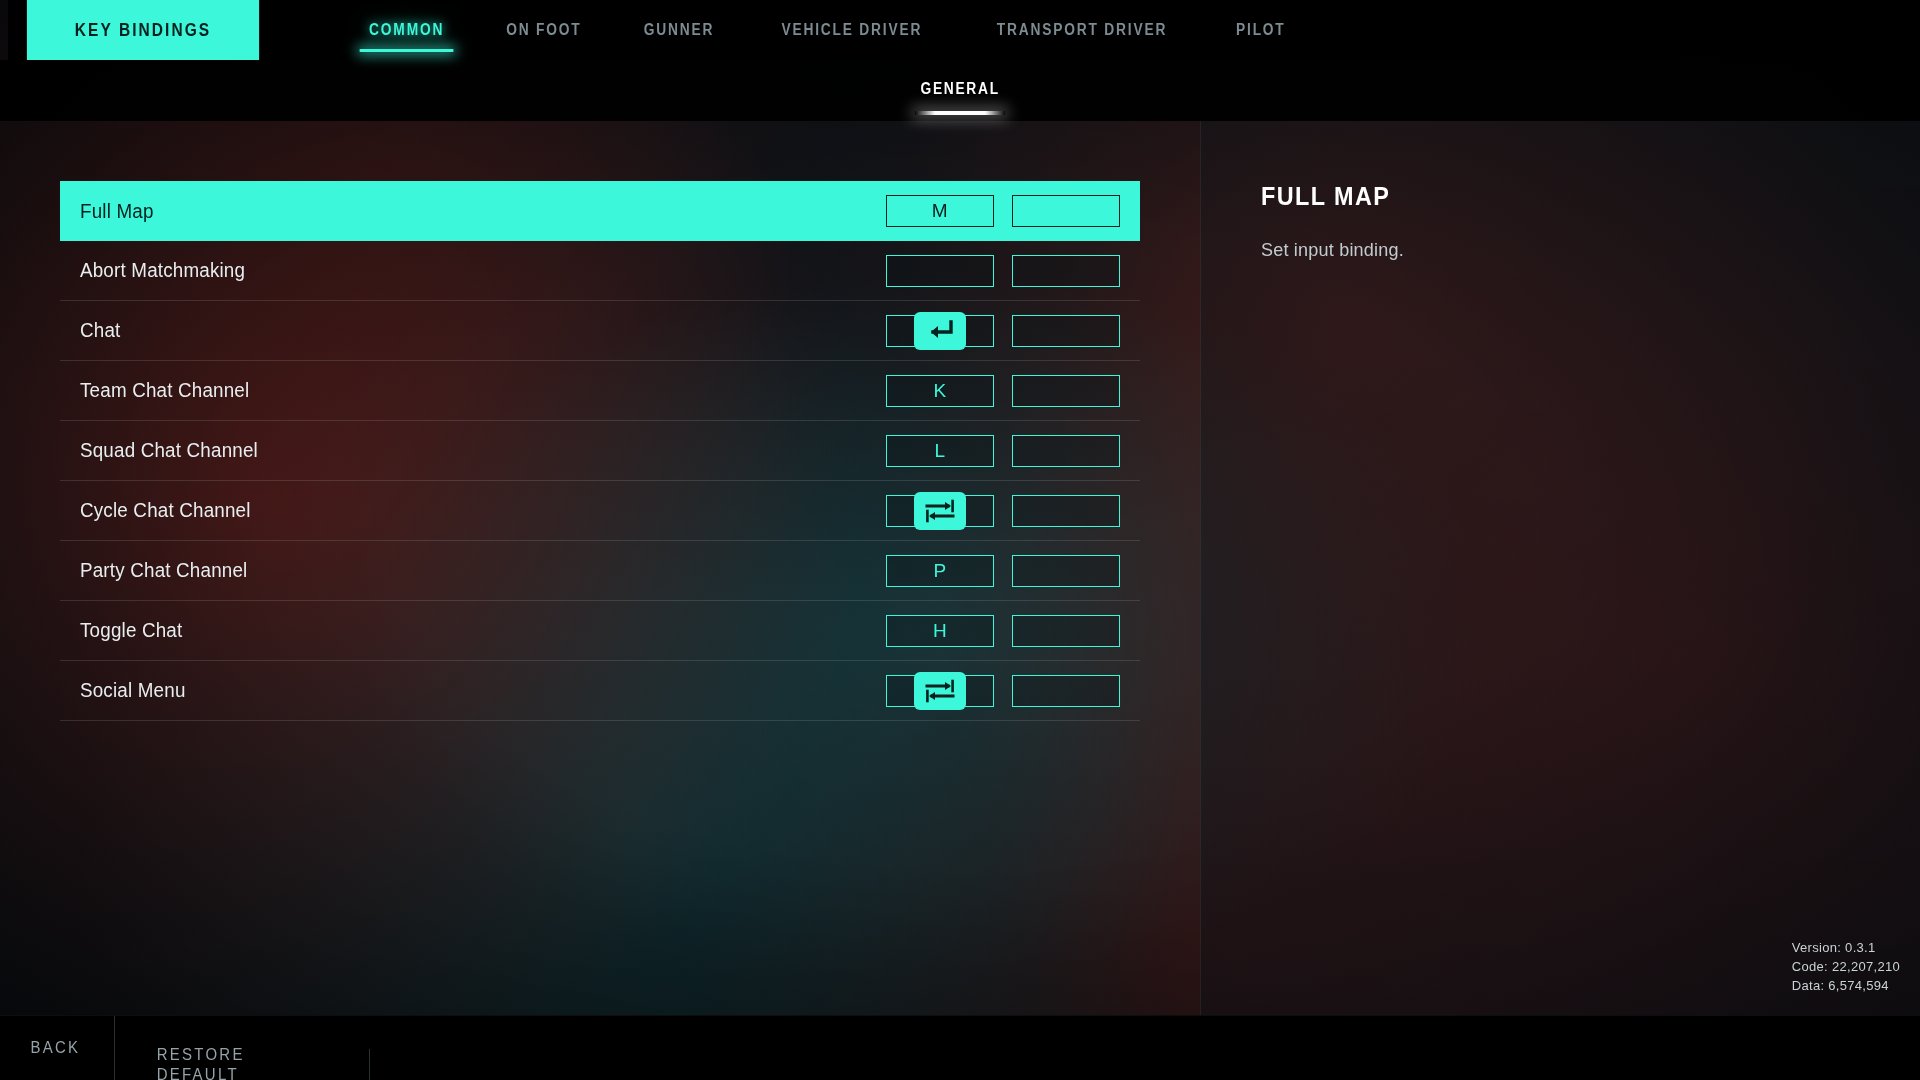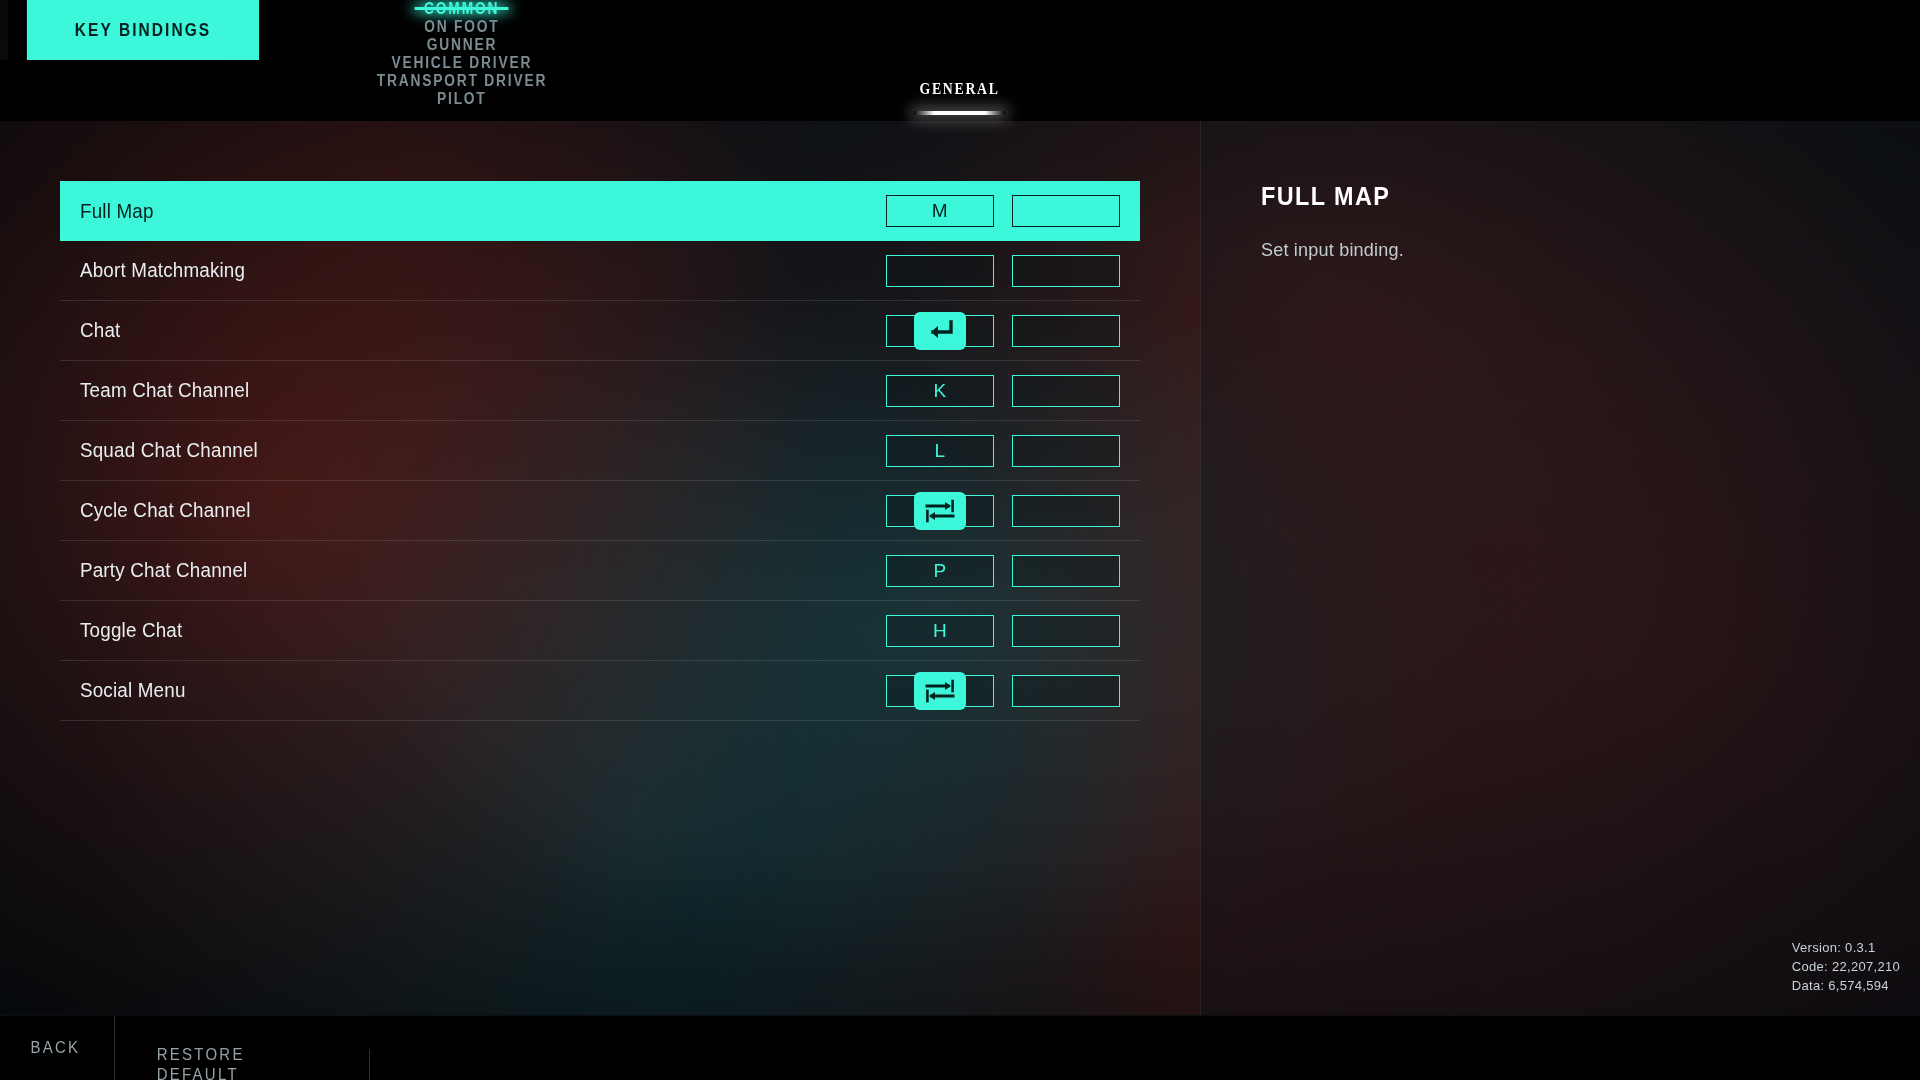--- a/index.html
+++ b/index.html
@@ -38,21 +38,21 @@
   }
   #title-chip {
     width:270px; height:60px;
     background:#3df7da;
     display:flex; align-items:center; justify-content:center;
     color:#04221f;
     font-size:18px; letter-spacing:2.4px; font-weight:700;
     font-family:"Liberation Sans", sans-serif;
     transform:scaleX(0.86);
   }
-  #tabs { display:flex; align-items:center; height:60px; padding-left:60px; gap:0;flex-direction:column; }
+  #tabs { display:flex; align-items:center; height:60px; padding-left:60px; gap:0; }
   .tab {
     position:relative;
     height:60px;
     display:flex; align-items:center; justify-content:center;
     padding:0 25px;
     color:#7d8c92;
     font-size:16px; letter-spacing:2.1px; font-weight:700;
     transform:scaleX(0.86);
     white-space:nowrap;
   }
@@ -61,21 +61,20 @@
     content:""; position:absolute; left:14px; right:14px; bottom:8px; height:3px;
     background:#3df7da; box-shadow:0 0 14px 3px rgba(61,247,218,0.7);
   }
 
   
   #subbar {
     position:absolute; top:60px; left:0; width:1920px; height:61px;
     background:rgba(0,0,0,0.92);
     display:flex; align-items:center; justify-content:center;
     z-index:18;
-    font-family:Liberation Serif, serif;
   }
   #subtab {
     position:relative;
     color:#ffffff; font-size:16px; letter-spacing:2px; font-weight:700;
     transform:scaleX(0.86);
     padding-bottom:3px;
   }
   #subtab::after {
     content:""; position:absolute; left:-6px; right:-6px; bottom:-14px; height:4px;
     background:linear-gradient(to right, rgba(255,255,255,0.05), #ffffff 22%, #ffffff 78%, rgba(255,255,255,0.05));

